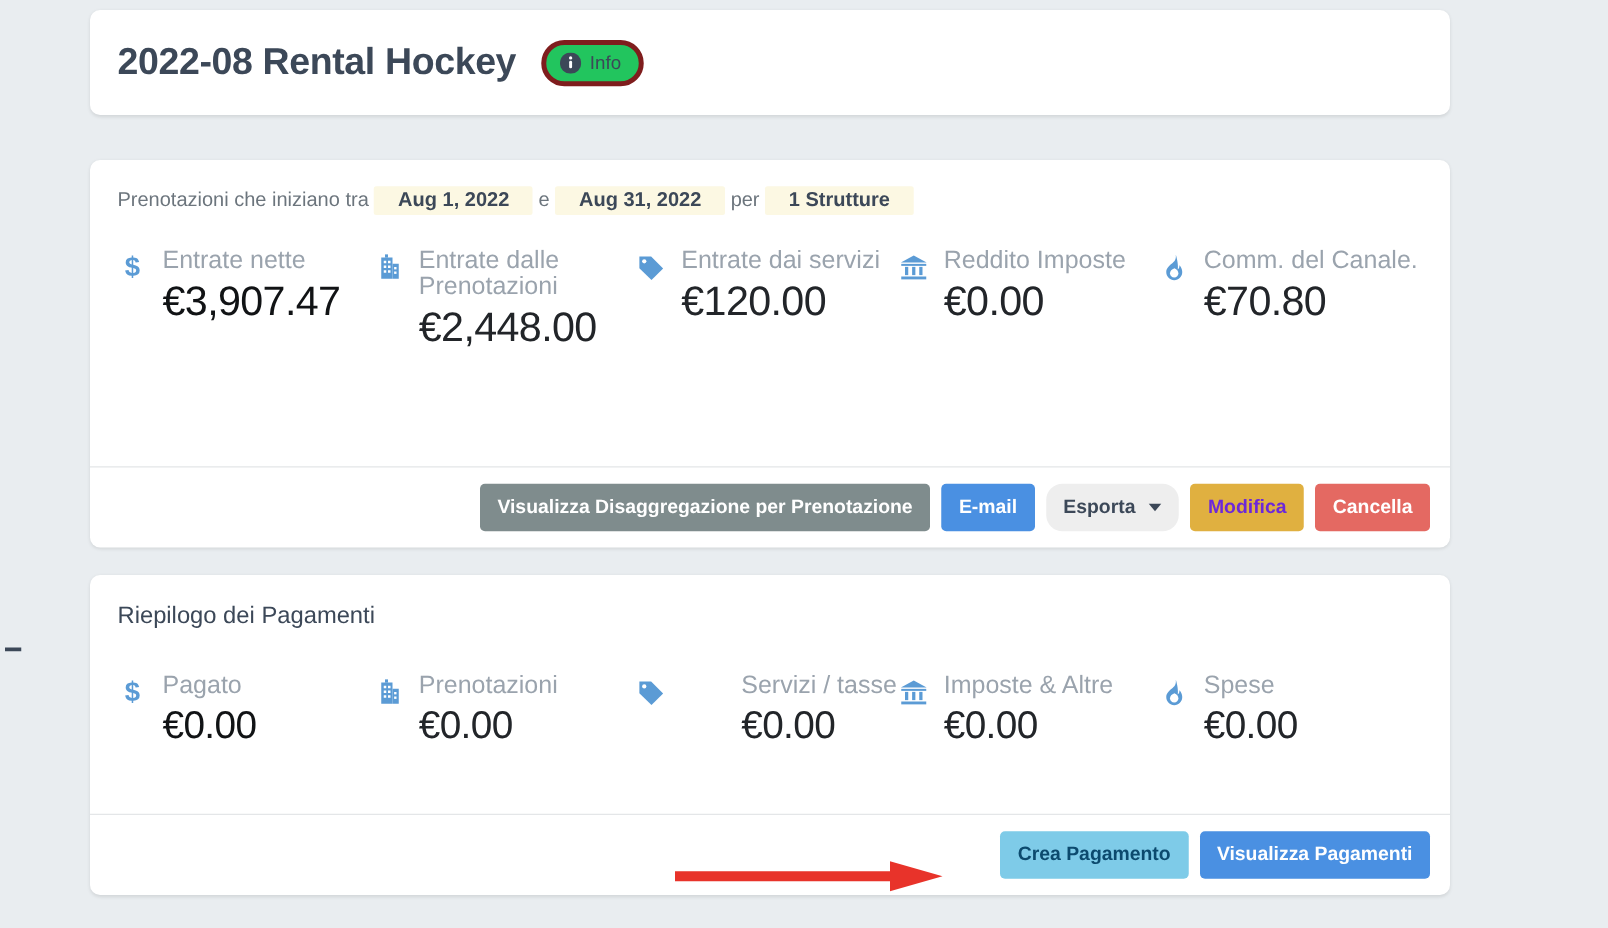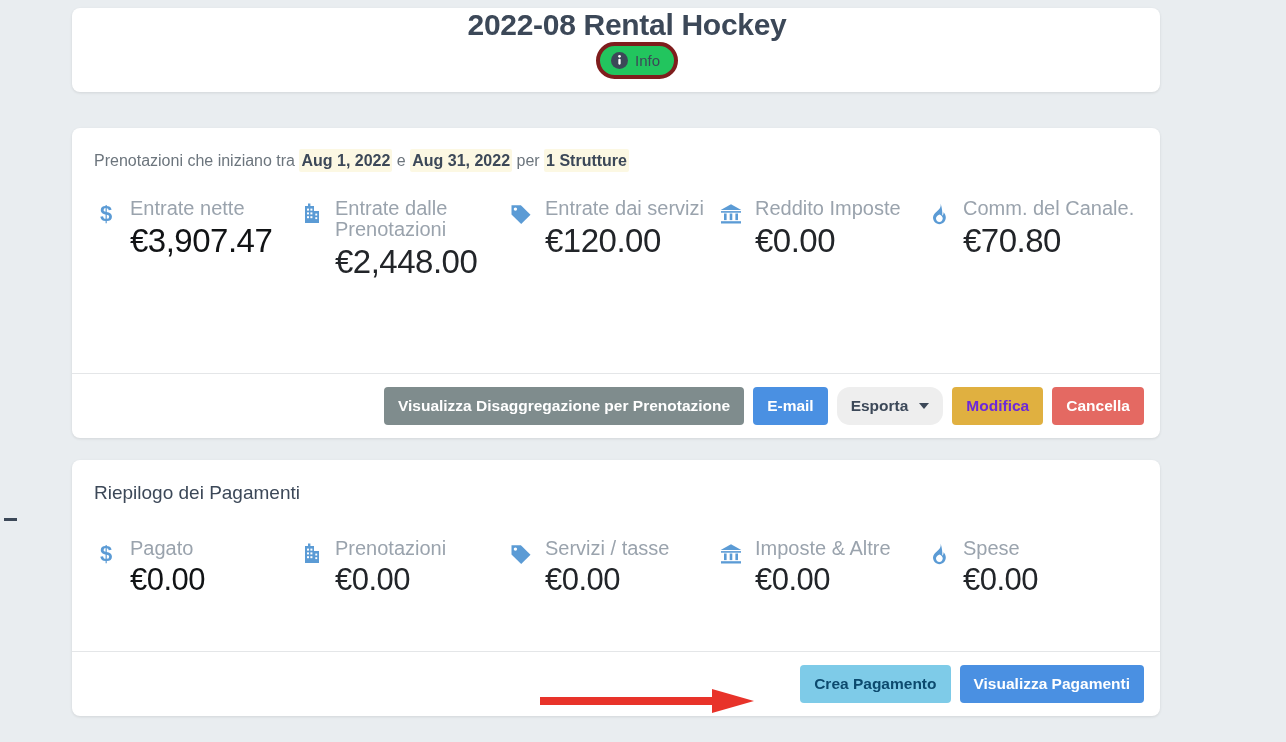--- a/index.html
+++ b/index.html
@@ -34,21 +34,20 @@
   
   #header-card {
     top: 8px;
     height: 84px;
   }
   .header-inner {
     display: flex;
     align-items: center;
     height: 100%;
     padding-left: 22px;
-    flex-direction: column;
   }
   .page-title {
     font-size: 30px;
     font-weight: 700;
     color: #3c4858;
     letter-spacing: -0.3px;
     white-space: nowrap;
   }
   .info-btn {
     margin-left: 20px;
@@ -81,21 +80,21 @@
     font-size: 16px;
     color: #6c757d;
     line-height: 26px;
     white-space: nowrap;
   }
   .filter-line .plain { color: #6c757d; }
   .pill {
     background: #fcf8e3;
     color: #3c4858;
     font-weight: 700;
-    padding: 3px 2px;
+    padding: 3px 19px;
     border-radius: 2px;
   }
 
   .metrics {
     display: flex;
     align-items: flex-start;
     padding: 24px 0 0 22px;
   }
   .metric {
     display: flex;
@@ -128,21 +127,21 @@
 
   
   #m-0 { width: 205px; }
   #m-1 { width: 210px; }
   #m-2 { width: 210px; }
   #m-3 { width: 208px; }
   #m-4 { width: 215px; }
 
   #p-0 { width: 205px; }
   #p-1 { width: 210px; }
-  #p-2 { width: 210px; }
+  #p-2 { width: 210px; gap: 48px; }
   #p-3 { width: 208px; }
   #p-4 { width: 215px; }
 
   .card-footer {
     position: absolute;
     left: 0; right: 0; bottom: 0;
     border-top: 1px solid #e4e6e8;
     height: 65px;
     display: flex;
     align-items: center;

